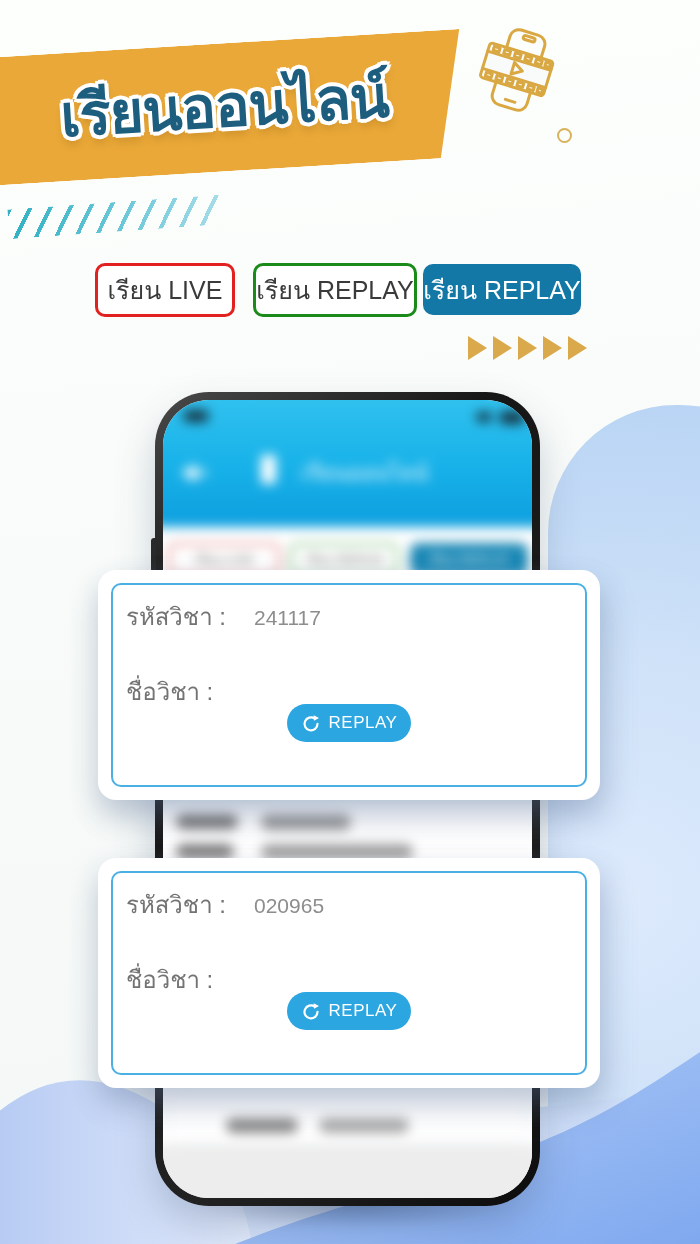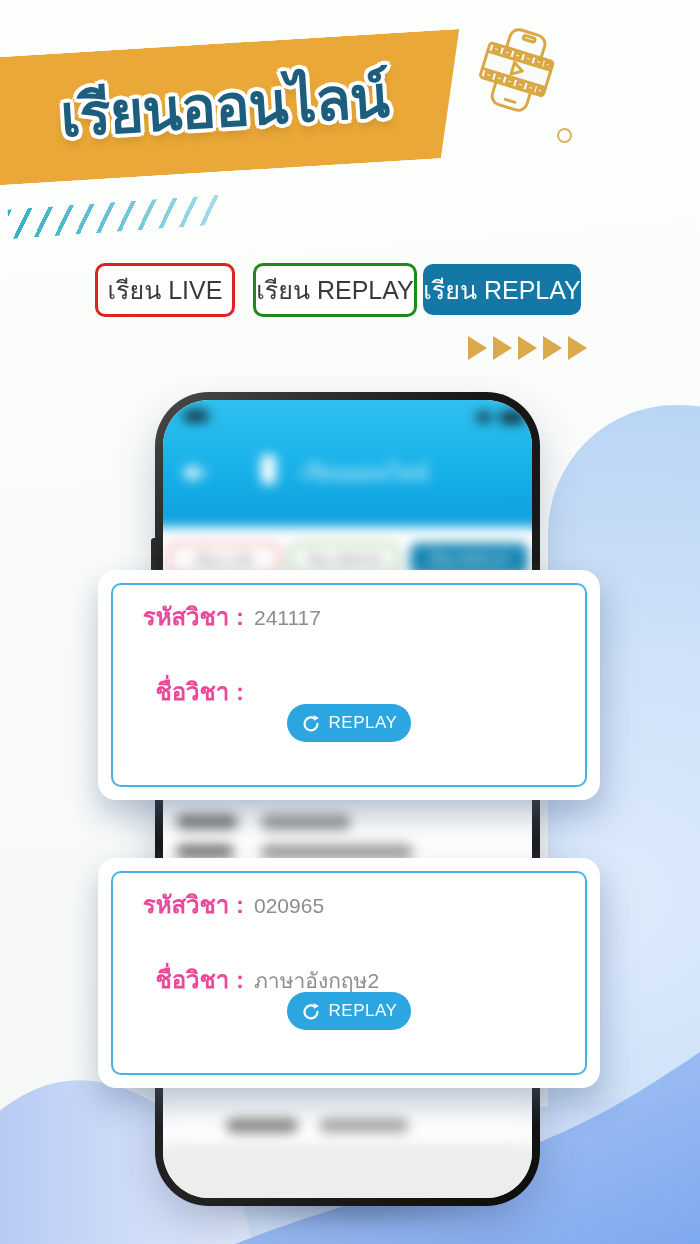--- a/index.html
+++ b/index.html
@@ -84,21 +84,21 @@
   .card{
     position:absolute;left:98px;width:502px;height:230px;background:#fff;border-radius:18px;
     box-shadow:0 14px 28px rgba(90,110,150,.28),6px 18px 34px rgba(90,110,150,.16);
   }
   .card.c1{top:570px;}
   .card.c2{top:858px;}
   .card-inner{position:absolute;inset:13px;border:2px solid #4ab0e4;border-radius:10px;}
   .card-row{position:absolute;left:28px;display:flex;align-items:baseline;}
   .row-code{top:27px;}
   .row-name{top:66px;margin-top:36px;}
-  .card-label{width:118px;font-size:24px;font-weight:700;color:#ec4899;text-align:right;}
+  .card-label{width:118px;font-size:24px;font-weight:400;color:#737373;}
   .card-value{font-size:21px;color:#8d8d8d;margin-left:10px;}
   .replay-pill{
     position:absolute;left:50%;top:134px;transform:translateX(-50%);
     width:124px;height:38px;border-radius:19px;background:#2ca6e0;border:none;cursor:pointer;
     display:flex;align-items:center;justify-content:center;gap:8px;
     color:#fff;font-size:17px;letter-spacing:.5px;font-family:"Liberation Sans",sans-serif;
   }
 </style>
 </head>
 <body>
@@ -225,21 +225,20 @@
   </div>
 
   <div class="card c2">
     <div class="card-inner"></div>
     <div class="card-row row-code">
       <span class="card-label">รหัสวิชา :</span>
       <span class="card-value">020965</span>
     </div>
     <div class="card-row row-name">
       <span class="card-label">ชื่อวิชา :</span>
-      <span class="card-value">ภาษาอังกฤษ2</span>
     </div>
     <button class="replay-pill">
       <svg width="20" height="20" viewBox="0 0 24 24">
         <path d="M19.8 13 a7.8 7.8 0 1 1 -3.4-6.4" stroke="#fff" stroke-width="2.6" fill="none" stroke-linecap="round"></path>
         <path d="M15.2 2.6 L21.6 6.0 L15.6 9.4 Z" fill="#fff"></path>
       </svg>
       <span>REPLAY</span>
     </button>
   </div>
 

